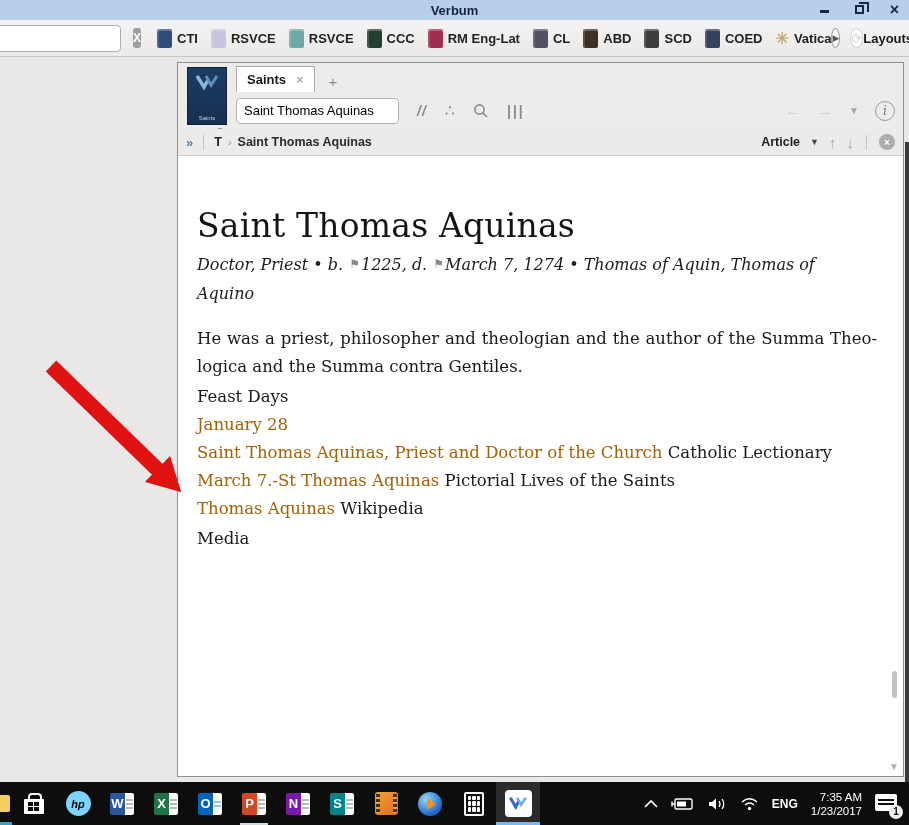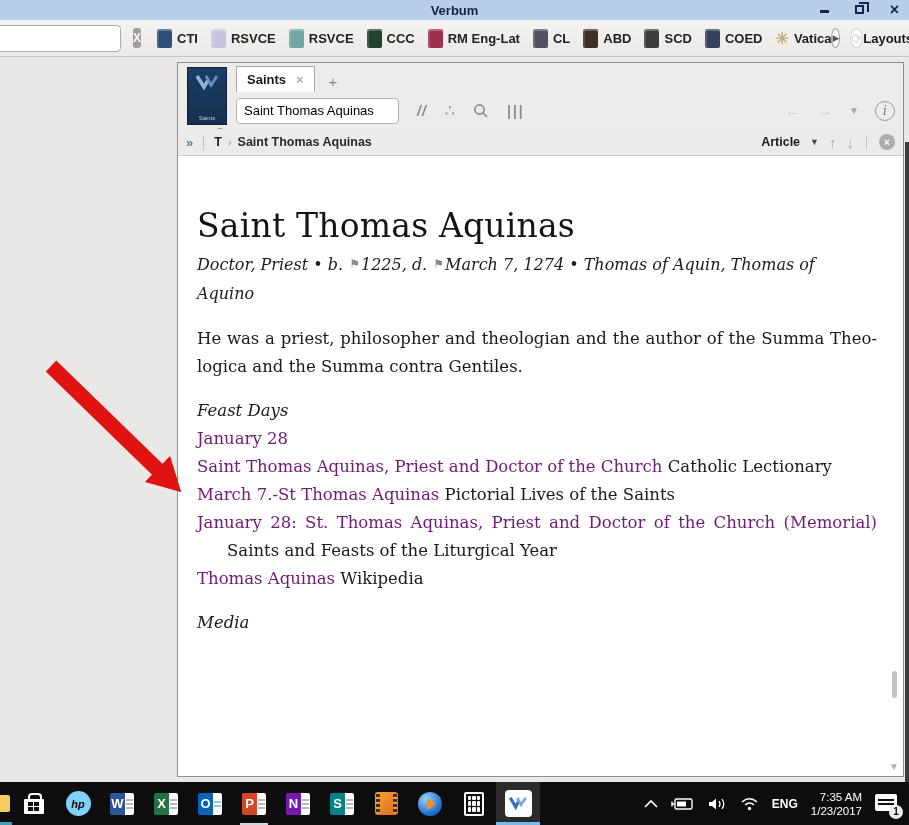--- a/index.html
+++ b/index.html
@@ -67,22 +67,22 @@
 
   
   .article { position:absolute; left:0; top:94px; width:100%; height:616px; overflow:hidden;
     font-family:"DejaVu Serif", serif; color:#191919; font-size:16.5px; line-height:28px;
     padding:49px 26px 0 19px; }
   .article h1 { font-family:"DejaVu Serif", serif; font-weight:normal; font-size:33px; line-height:40px; color:#141414; letter-spacing:.2px; }
   .subtitle { font-style:italic; font-size:16px; margin-top:5px; color:#1c1c1c; }
   .flag { font-style:normal; color:#8a8a8a; font-size:12px; position:relative; top:-2px; margin:0 1px; }
   .para { margin-top:17px; }
   .justify { text-align:justify; text-align-last:justify; }
-  .sec-head { font-style:italic; margin-top:16px; }
-  .lnk { color:#701a75; }
+  .sec-head { margin-top:2px; }
+  .lnk { color:#a16207;margin-top:12px; }
   .indent { padding-left:30px; }
 
   
   .scroll-thumb { position:absolute; right:6px; top:608px; width:5px; height:27px; border-radius:3px; background:#c4c2c0; }
   .scroll-down { position:absolute; right:4px; bottom:4px; color:#b3b1af; font-size:10px; }
 
   
   .red-arrow { position:absolute; left:0; top:0; pointer-events:none; }
 
   
@@ -250,24 +250,20 @@
         <div class="para">
           <div class="justify">He was a priest, philosopher and theologian and the author of the Summa Theo-</div>
           <div>logica and the Summa contra Gentiles.</div>
         </div>
 
         <div class="sec-head">Feast Days</div>
         <div><span class="lnk">January 28</span><span></span></div>
 
         <div><span class="lnk">Saint Thomas Aquinas, Priest and Doctor of the Church</span><span> Catholic Lectionary</span></div>
         <div><span class="lnk">March 7.-St Thomas Aquinas</span><span> Pictorial Lives of the Saints</span></div>
-        <div>
-          <div class="justify lnk">January 28: St. Thomas Aquinas, Priest and Doctor of the Church (Memorial)</div>
-          <div class="indent">Saints and Feasts of the Liturgical Year</div>
-        </div>
         <div><span class="lnk">Thomas Aquinas</span><span> Wikipedia</span></div>
 
         <div class="sec-head">Media</div>
       </div>
 
       <div class="scroll-thumb"></div>
       <div class="scroll-down">▼</div>
     </div>
 
     <svg class="red-arrow" width="909" height="725" viewBox="0 0 909 725">

